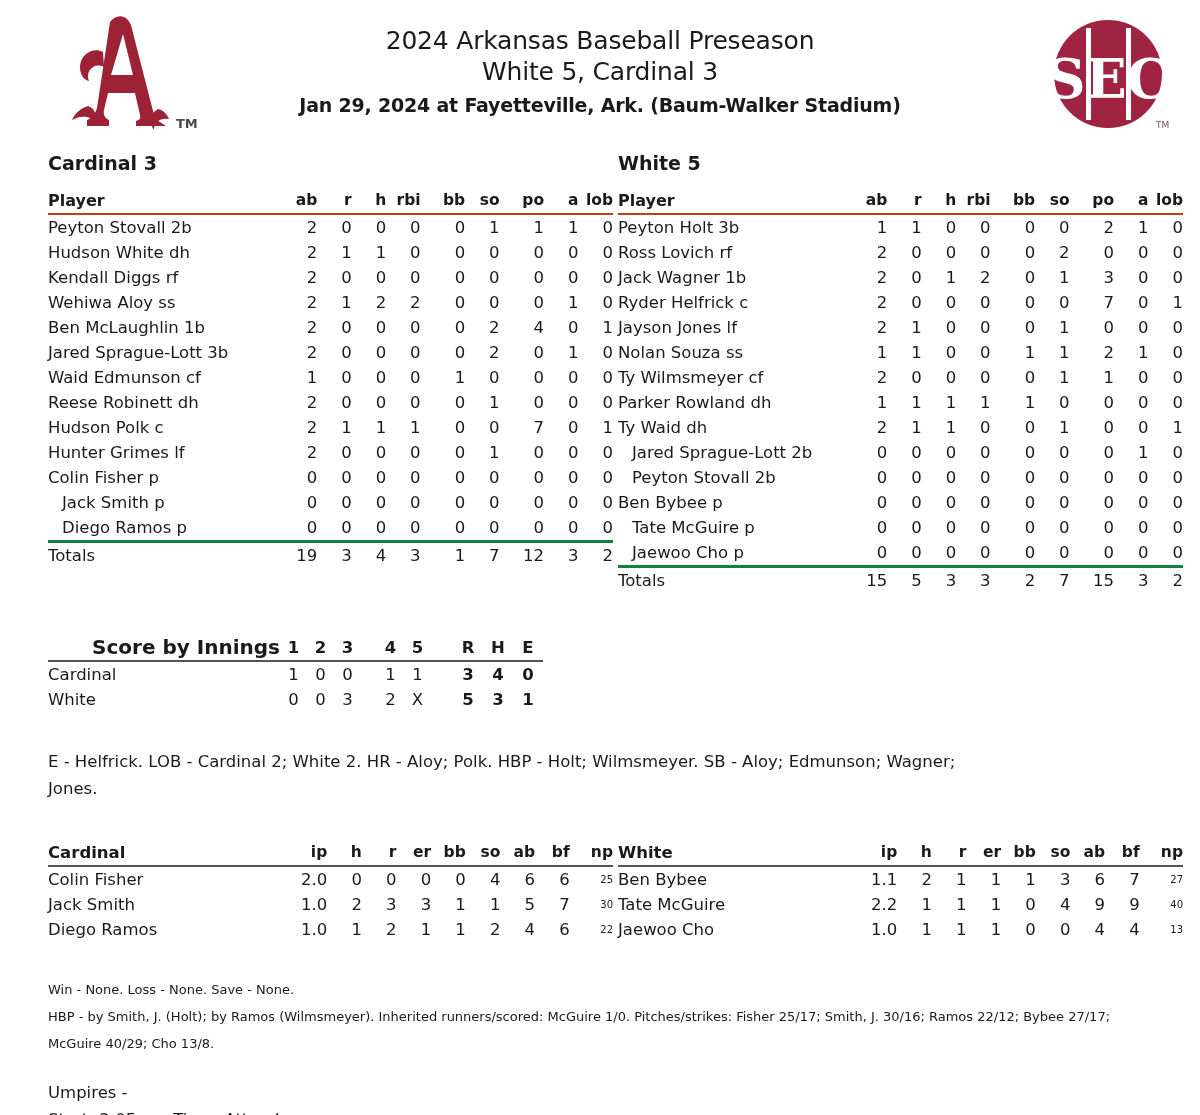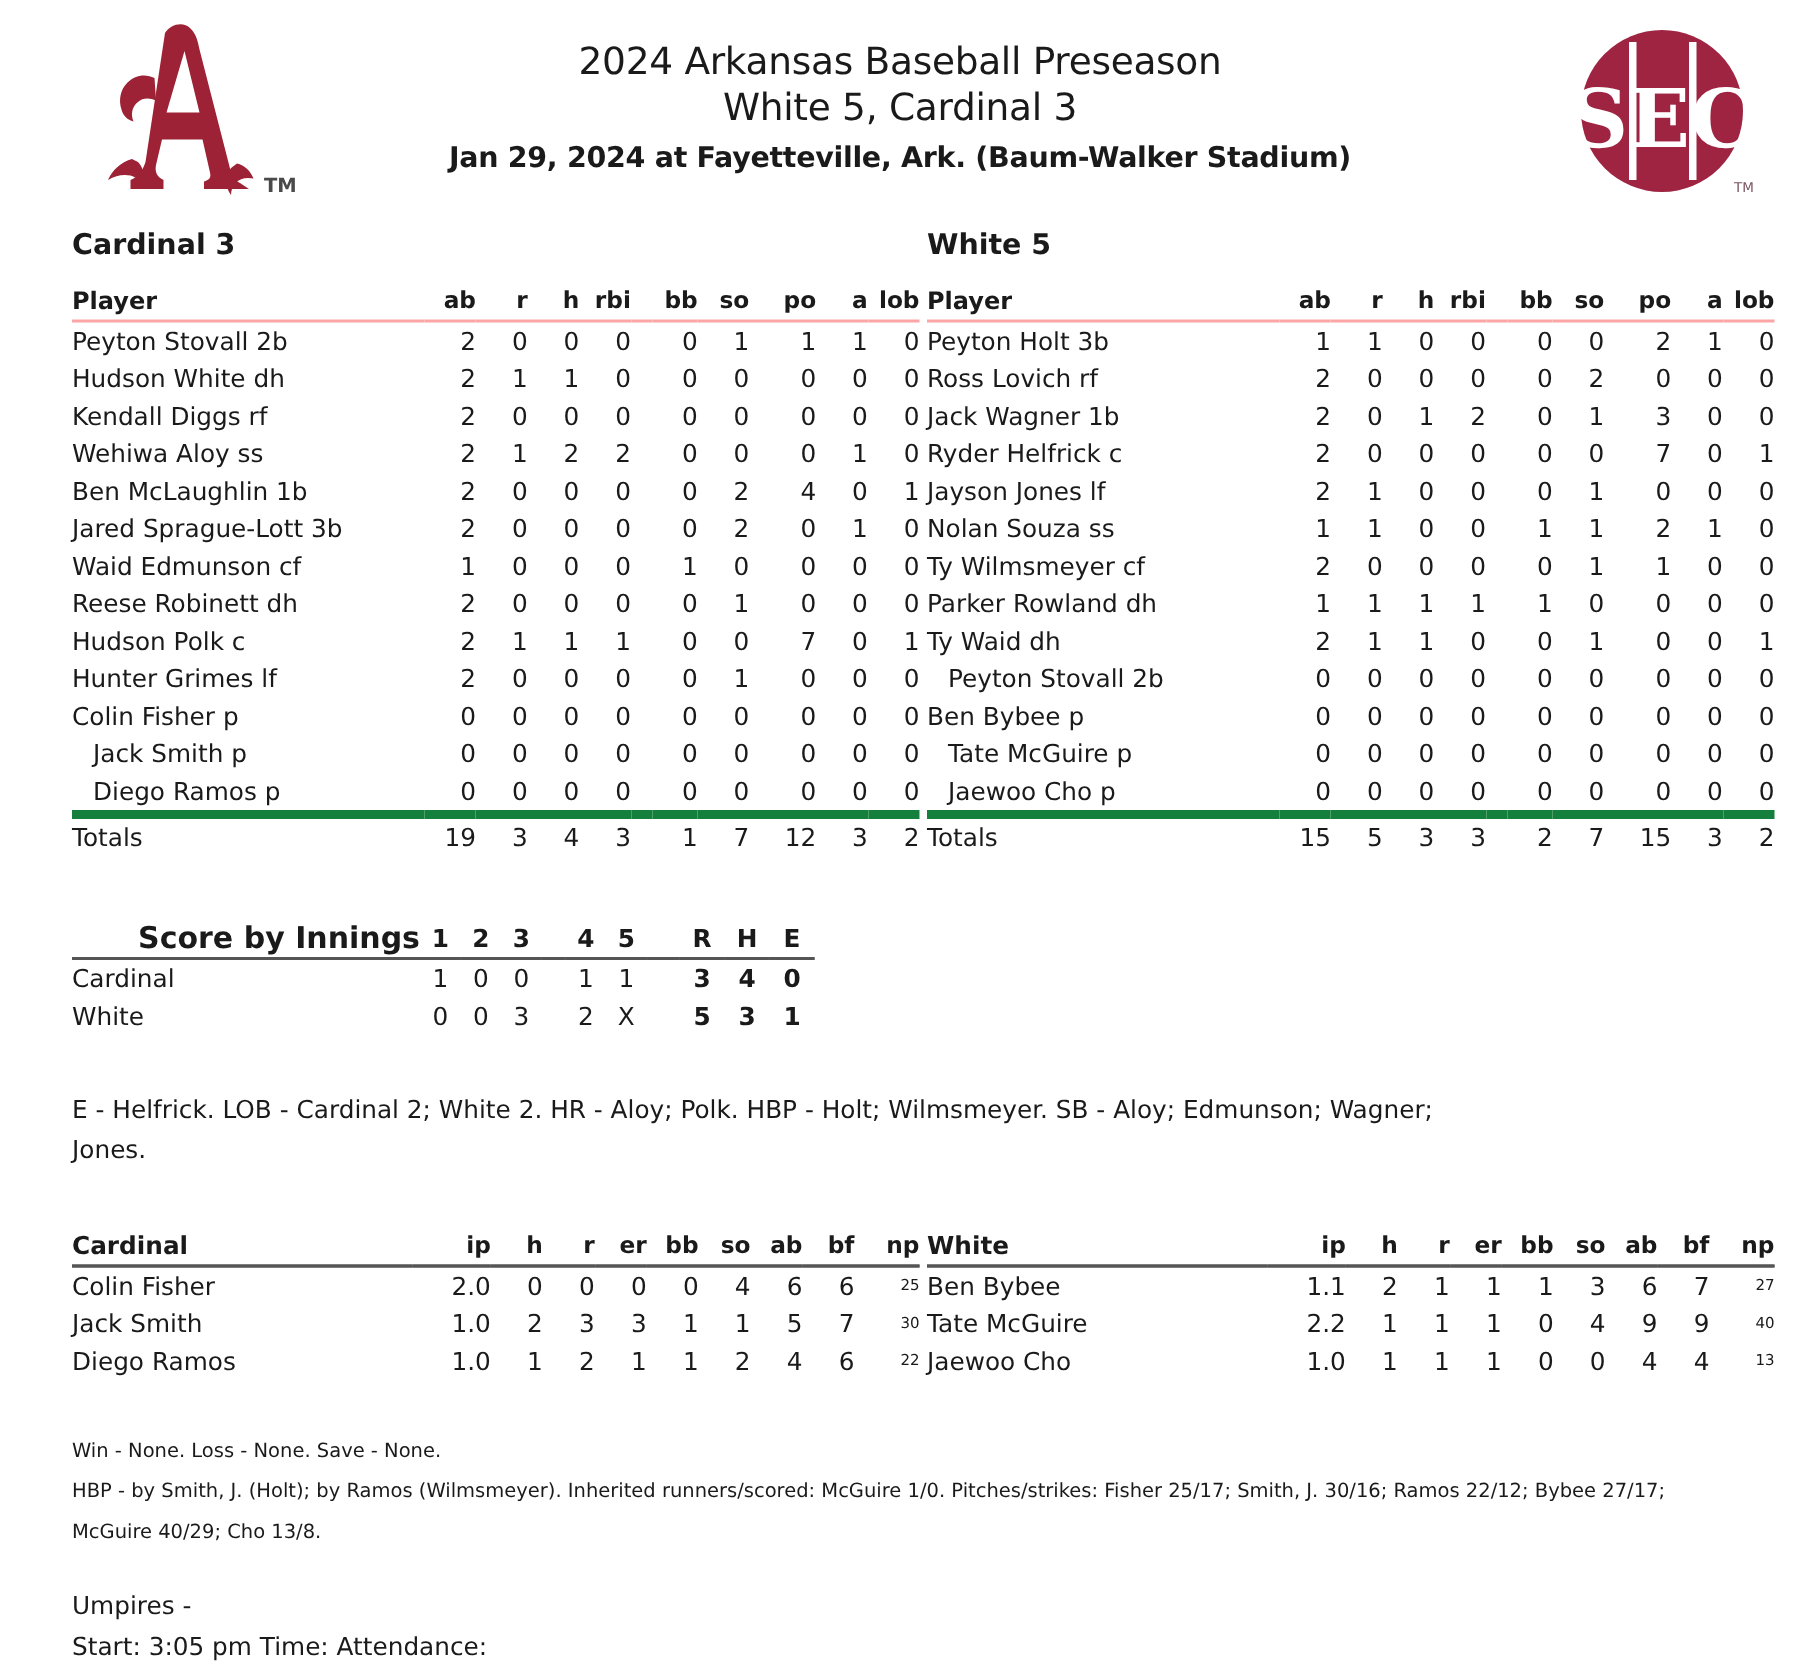--- a/index.html
+++ b/index.html
@@ -84,38 +84,38 @@
     width: 100%;
   }
   table.bx th, table.bx td {
     padding: 0;
     line-height: 25px;
     white-space: nowrap;
     font-weight: normal;
   }
   table.bx thead th {
     font-weight: bold;
-    border-bottom: 2px solid #fca5a5;
+    border-bottom: 2px solid #c2410c;
     font-size: 15.5px;
   }
   table.bx thead th.name-h {
     text-align: left;
     font-size: 16px;
   }
   table.bx td.name, table.bx th.name-h {
     text-align: left;
   }
   table.bx td.num, table.bx th.num {
     text-align: right;
   }
   .sub-row td.name {
     padding-left: 14px;
   }
   .totals-row td {
-    border-top: 6px solid #15803d;
+    border-top: 3px solid #15803d;
   }
   .totals-row td.name { font-weight: normal; }
 
   
   col.c-name { width: 232px; }
   col.c-g1   { width: 34px; }
   col.c-gap  { width: 14px; }
   col.c-g2   { width: 30px; }
 
   
@@ -611,20 +611,34 @@
               <td class="num">1</td>
               <td class="num">1</td>
               <td class="num">0</td>
               <td></td>
               <td class="num">0</td>
               <td class="num">1</td>
               <td></td>
               <td class="num">0</td>
               <td class="num">0</td>
               <td class="num">1</td>
+            </tr>
+            <tr class="sub-row">
+              <td class="name">Jared Sprague-Lott 2b</td>
+              <td class="num">0</td>
+              <td class="num">0</td>
+              <td class="num">0</td>
+              <td class="num">0</td>
+              <td></td>
+              <td class="num">0</td>
+              <td class="num">0</td>
+              <td></td>
+              <td class="num">0</td>
+              <td class="num">1</td>
+              <td class="num">0</td>
             </tr>
             <tr class="sub-row">
               <td class="name">Peyton Stovall 2b</td>
               <td class="num">0</td>
               <td class="num">0</td>
               <td class="num">0</td>
               <td class="num">0</td>
               <td></td>
               <td class="num">0</td>
               <td class="num">0</td>

